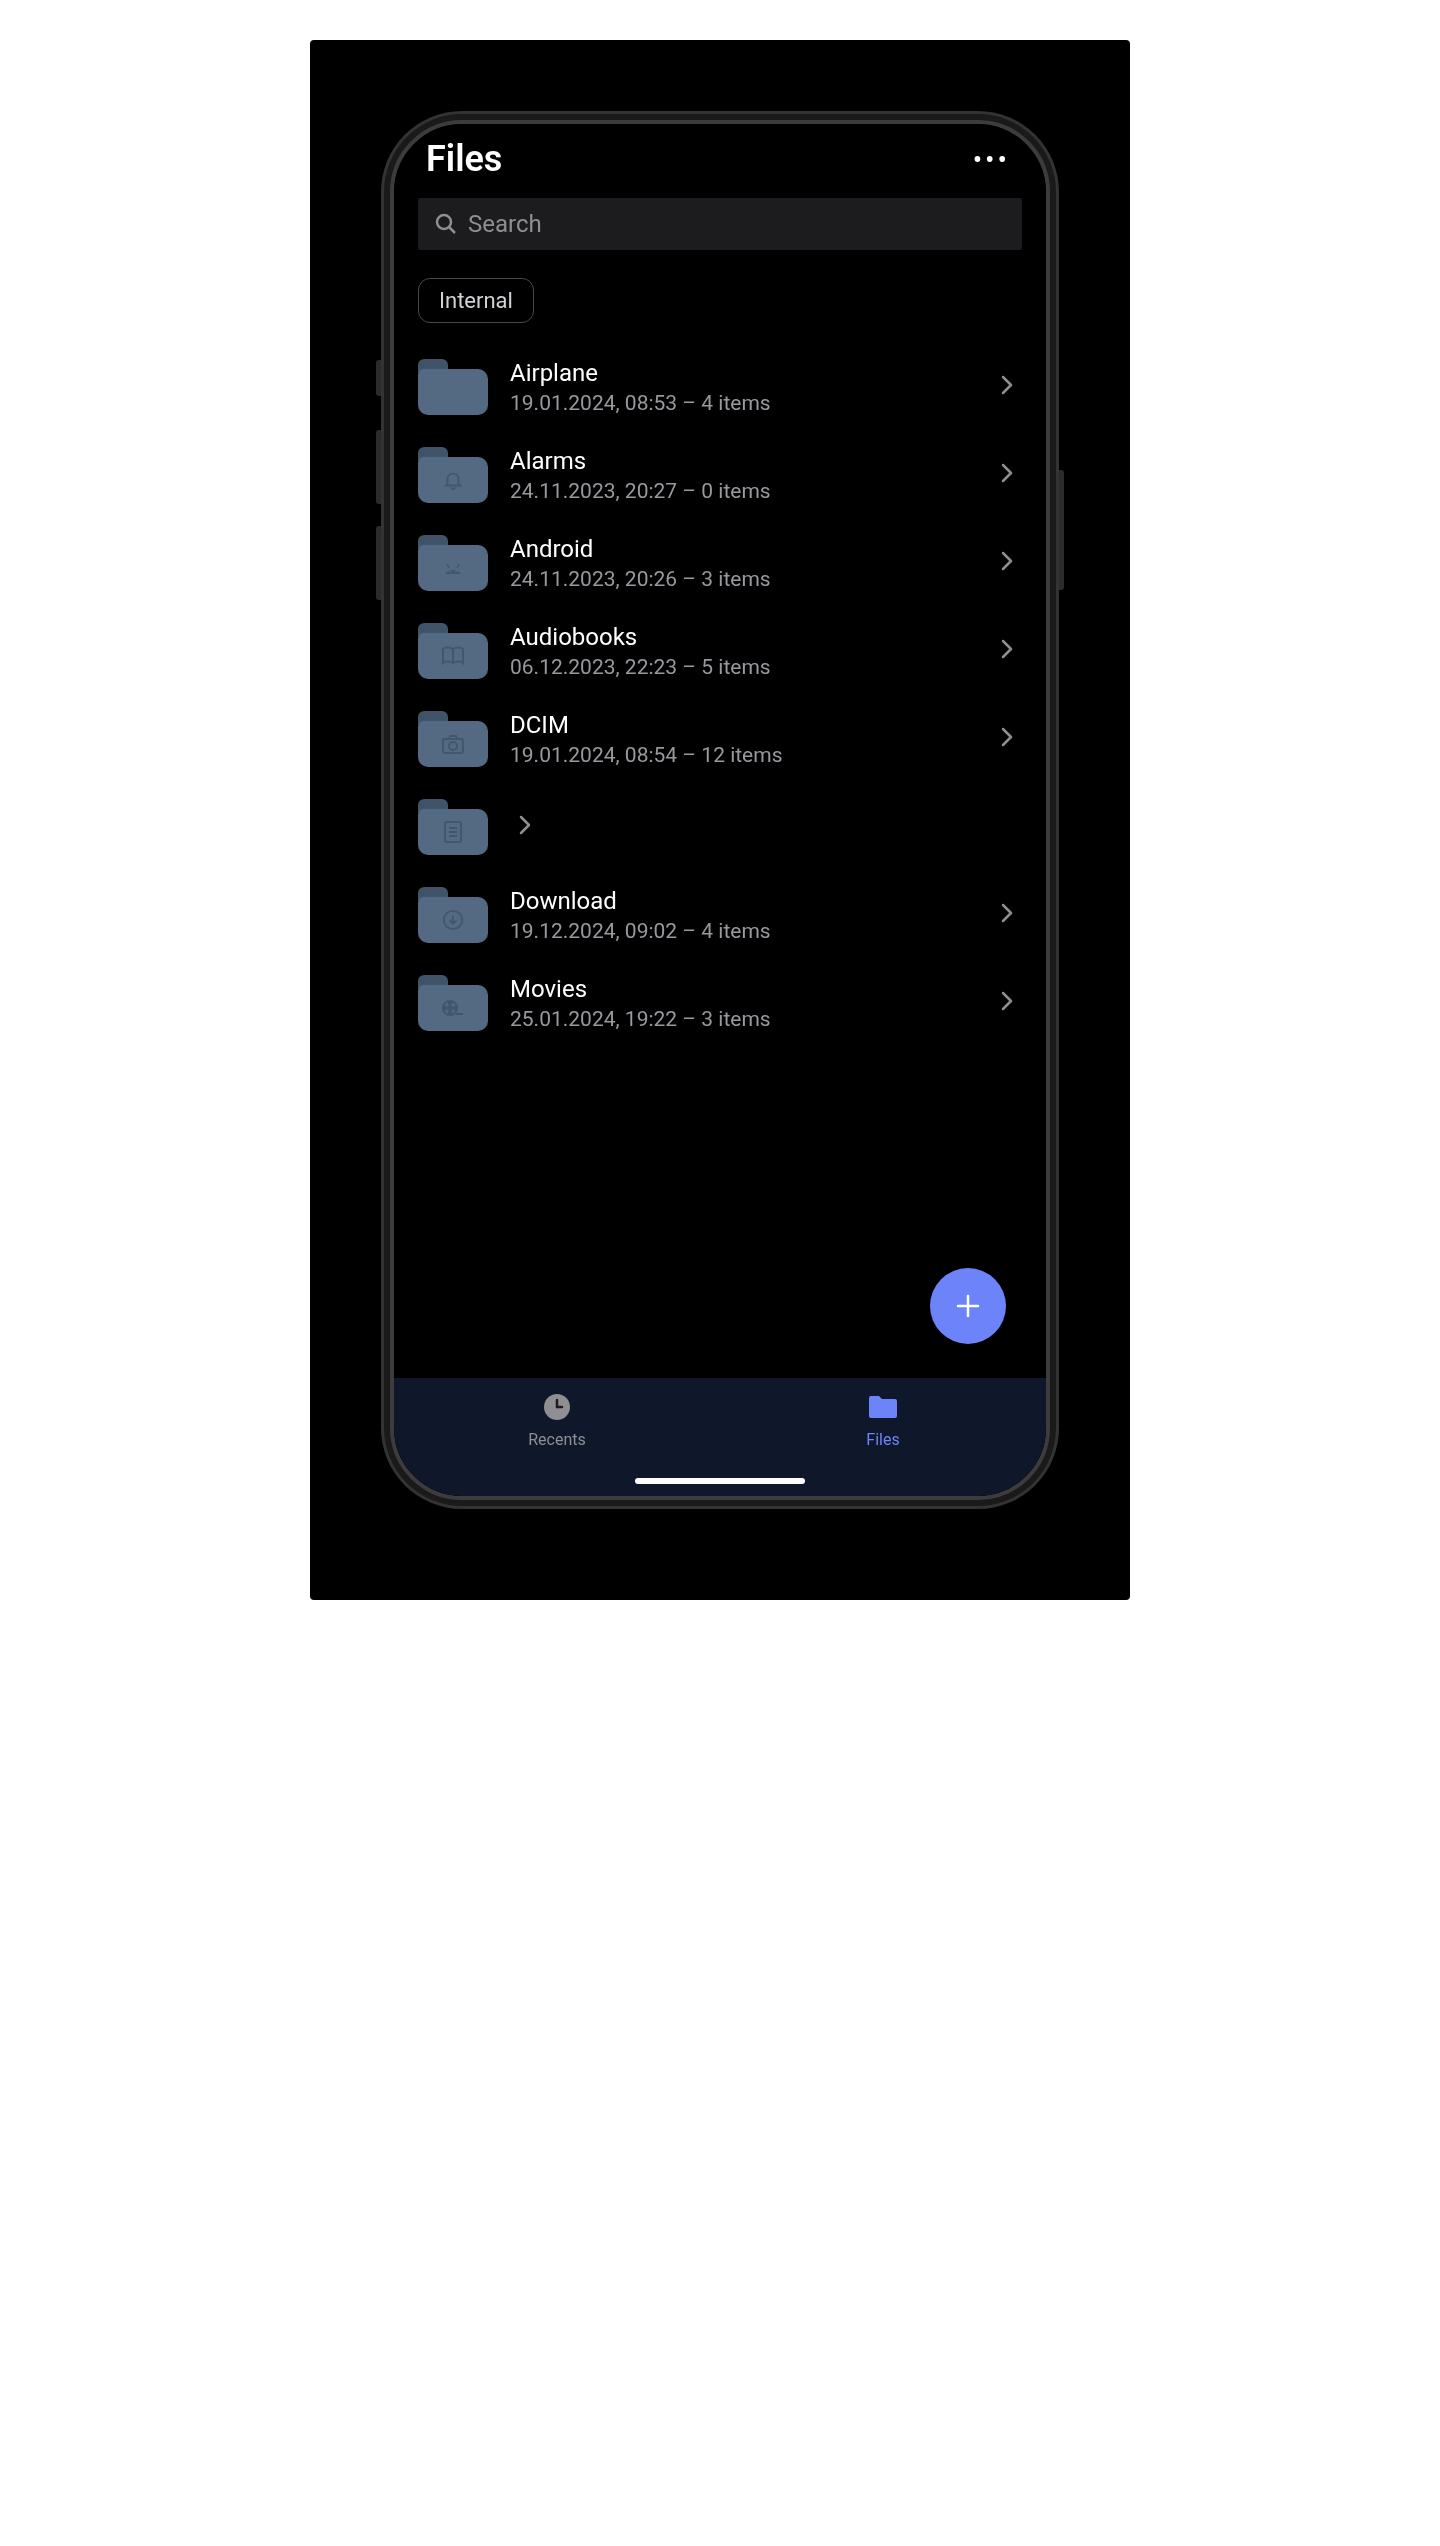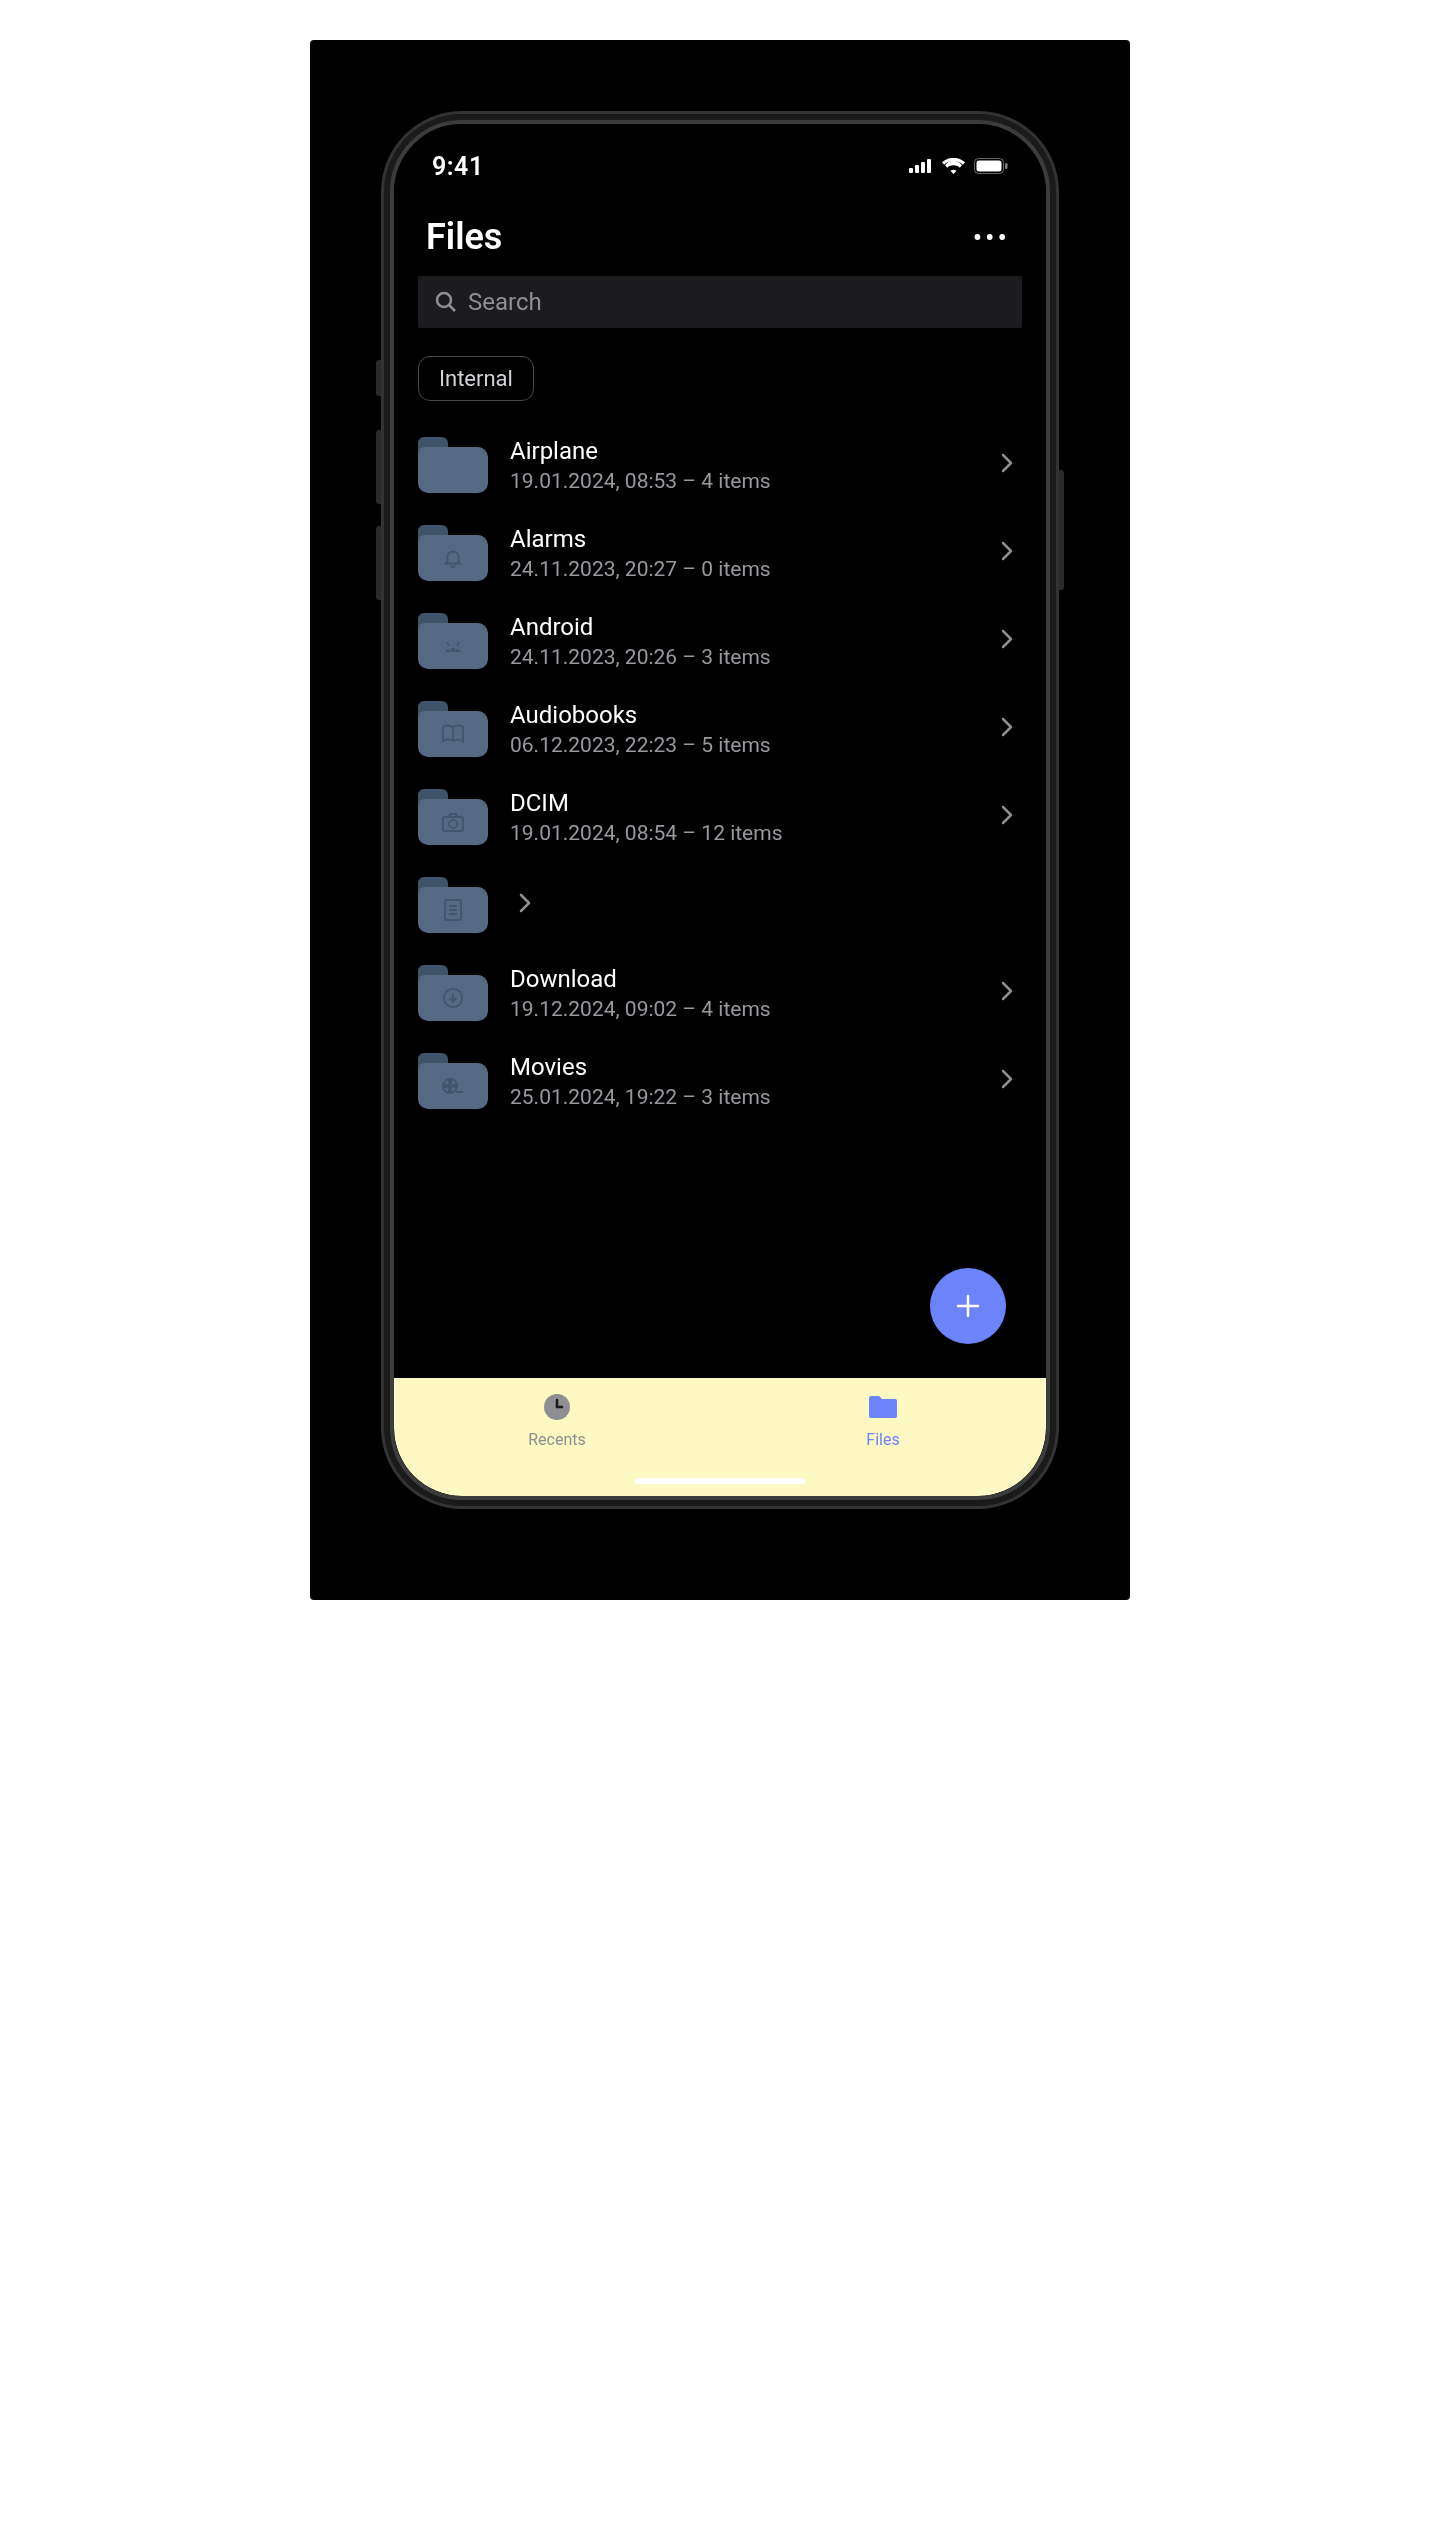--- a/index.html
+++ b/index.html
@@ -52,21 +52,21 @@
     .folder-text { flex: 1; min-width: 0; }
     .folder-name { color: #fff; font-size: 24px; font-weight: 400; margin-bottom: 4px; }
     .folder-meta { color: #98989f; font-size: 21px; }
     .chev { color: #8e8e93; padding: 0 8px; }
 
     
     .fab { position: absolute; right: 40px; bottom: 152px; width: 76px; height: 76px; border-radius: 50%; background: #6d83fa; display: flex; align-items: center; justify-content: center; box-shadow: 0 6px 16px rgba(0,0,0,0.4); cursor: pointer; }
     .fab svg { color: #fff; }
 
     
-    .bottom-nav { height: 118px; background: #fef9c3; display: flex; padding-top: 14px; }
+    .bottom-nav { height: 118px; background: #0f172a; display: flex; padding-top: 14px; }
     .nav-item { flex: 1; display: flex; flex-direction: column; align-items: center; gap: 8px; cursor: pointer; color: #8e8e93; }
     .nav-item.active { color: #6d83fa; }
     .nav-item .ic { height: 30px; display: flex; align-items: center; justify-content: center; }
     .nav-label { font-size: 16px; }
 
     
     .home-ind { position: absolute; bottom: 12px; left: 50%; transform: translateX(-50%); width: 170px; height: 6px; background: #fff; border-radius: 3px; }
   </style>
 </head>
 <body>
@@ -75,39 +75,20 @@
   <div style="position: relative;">
     <span class="side-btn side-left-1"></span>
     <span class="side-btn side-left-2"></span>
     <span class="side-btn side-left-3"></span>
     <span class="side-btn side-right"></span>
 
     <div class="phone-frame">
       <div class="screen">
         <span class="dynamic-island"></span>
 
-        <div class="status-bar">
-          <span class="status-time">9:41</span>
-          <span class="status-icons">
-            <svg width="24" height="14" viewBox="0 0 24 14">
-                <rect x="0" y="9" width="4" height="5" rx="1" fill="#fff"></rect>
-                <rect x="6" y="6" width="4" height="8" rx="1" fill="#fff"></rect>
-                <rect x="12" y="3" width="4" height="11" rx="1" fill="#fff"></rect>
-                <rect x="18" y="0" width="4" height="14" rx="1" fill="#fff"></rect>
-              </svg>
-            <svg width="23" height="16" viewBox="0 0 23 16">
-                <path fill="#fff" d="M11.5 16l3-3.6c-1.7-1.6-4.3-1.6-6 0L11.5 16zM5.2 9.1c3.5-3.3 9.1-3.3 12.6 0l2.1-2.5C15.3.3 7.7.3 3.1 6.6l2.1 2.5zM0 3.5l2.1 2.5C7.3.6 15.7.6 20.9 6l2.1-2.5C16.6-2.8 6.4-2.8 0 3.5z" transform="translate(0 1) scale(1 0.95)"></path>
-              </svg>
-            <svg width="34" height="16" viewBox="0 0 34 16">
-                <rect x="0.5" y="0.5" width="29" height="15" rx="4" stroke="#fff" stroke-opacity="0.4" fill="none"></rect>
-                <rect x="2.5" y="2.5" width="25" height="11" rx="2.5" fill="#fff"></rect>
-                <rect x="31" y="5" width="2.5" height="6" rx="1.3" fill="#fff" fill-opacity="0.5"></rect>
-              </svg>
-          </span>
-        </div>
 
         <div class="app-header">
           <span class="app-title">Files</span>
           <span class="more-dots">•••</span>
         </div>
 
         <div class="search-wrap">
           <div class="search-field">
             <span class="search-icon">
               <svg width="24" height="24" viewBox="0 0 24 24" fill="none" stroke="#8e8e93" stroke-width="2.5">

